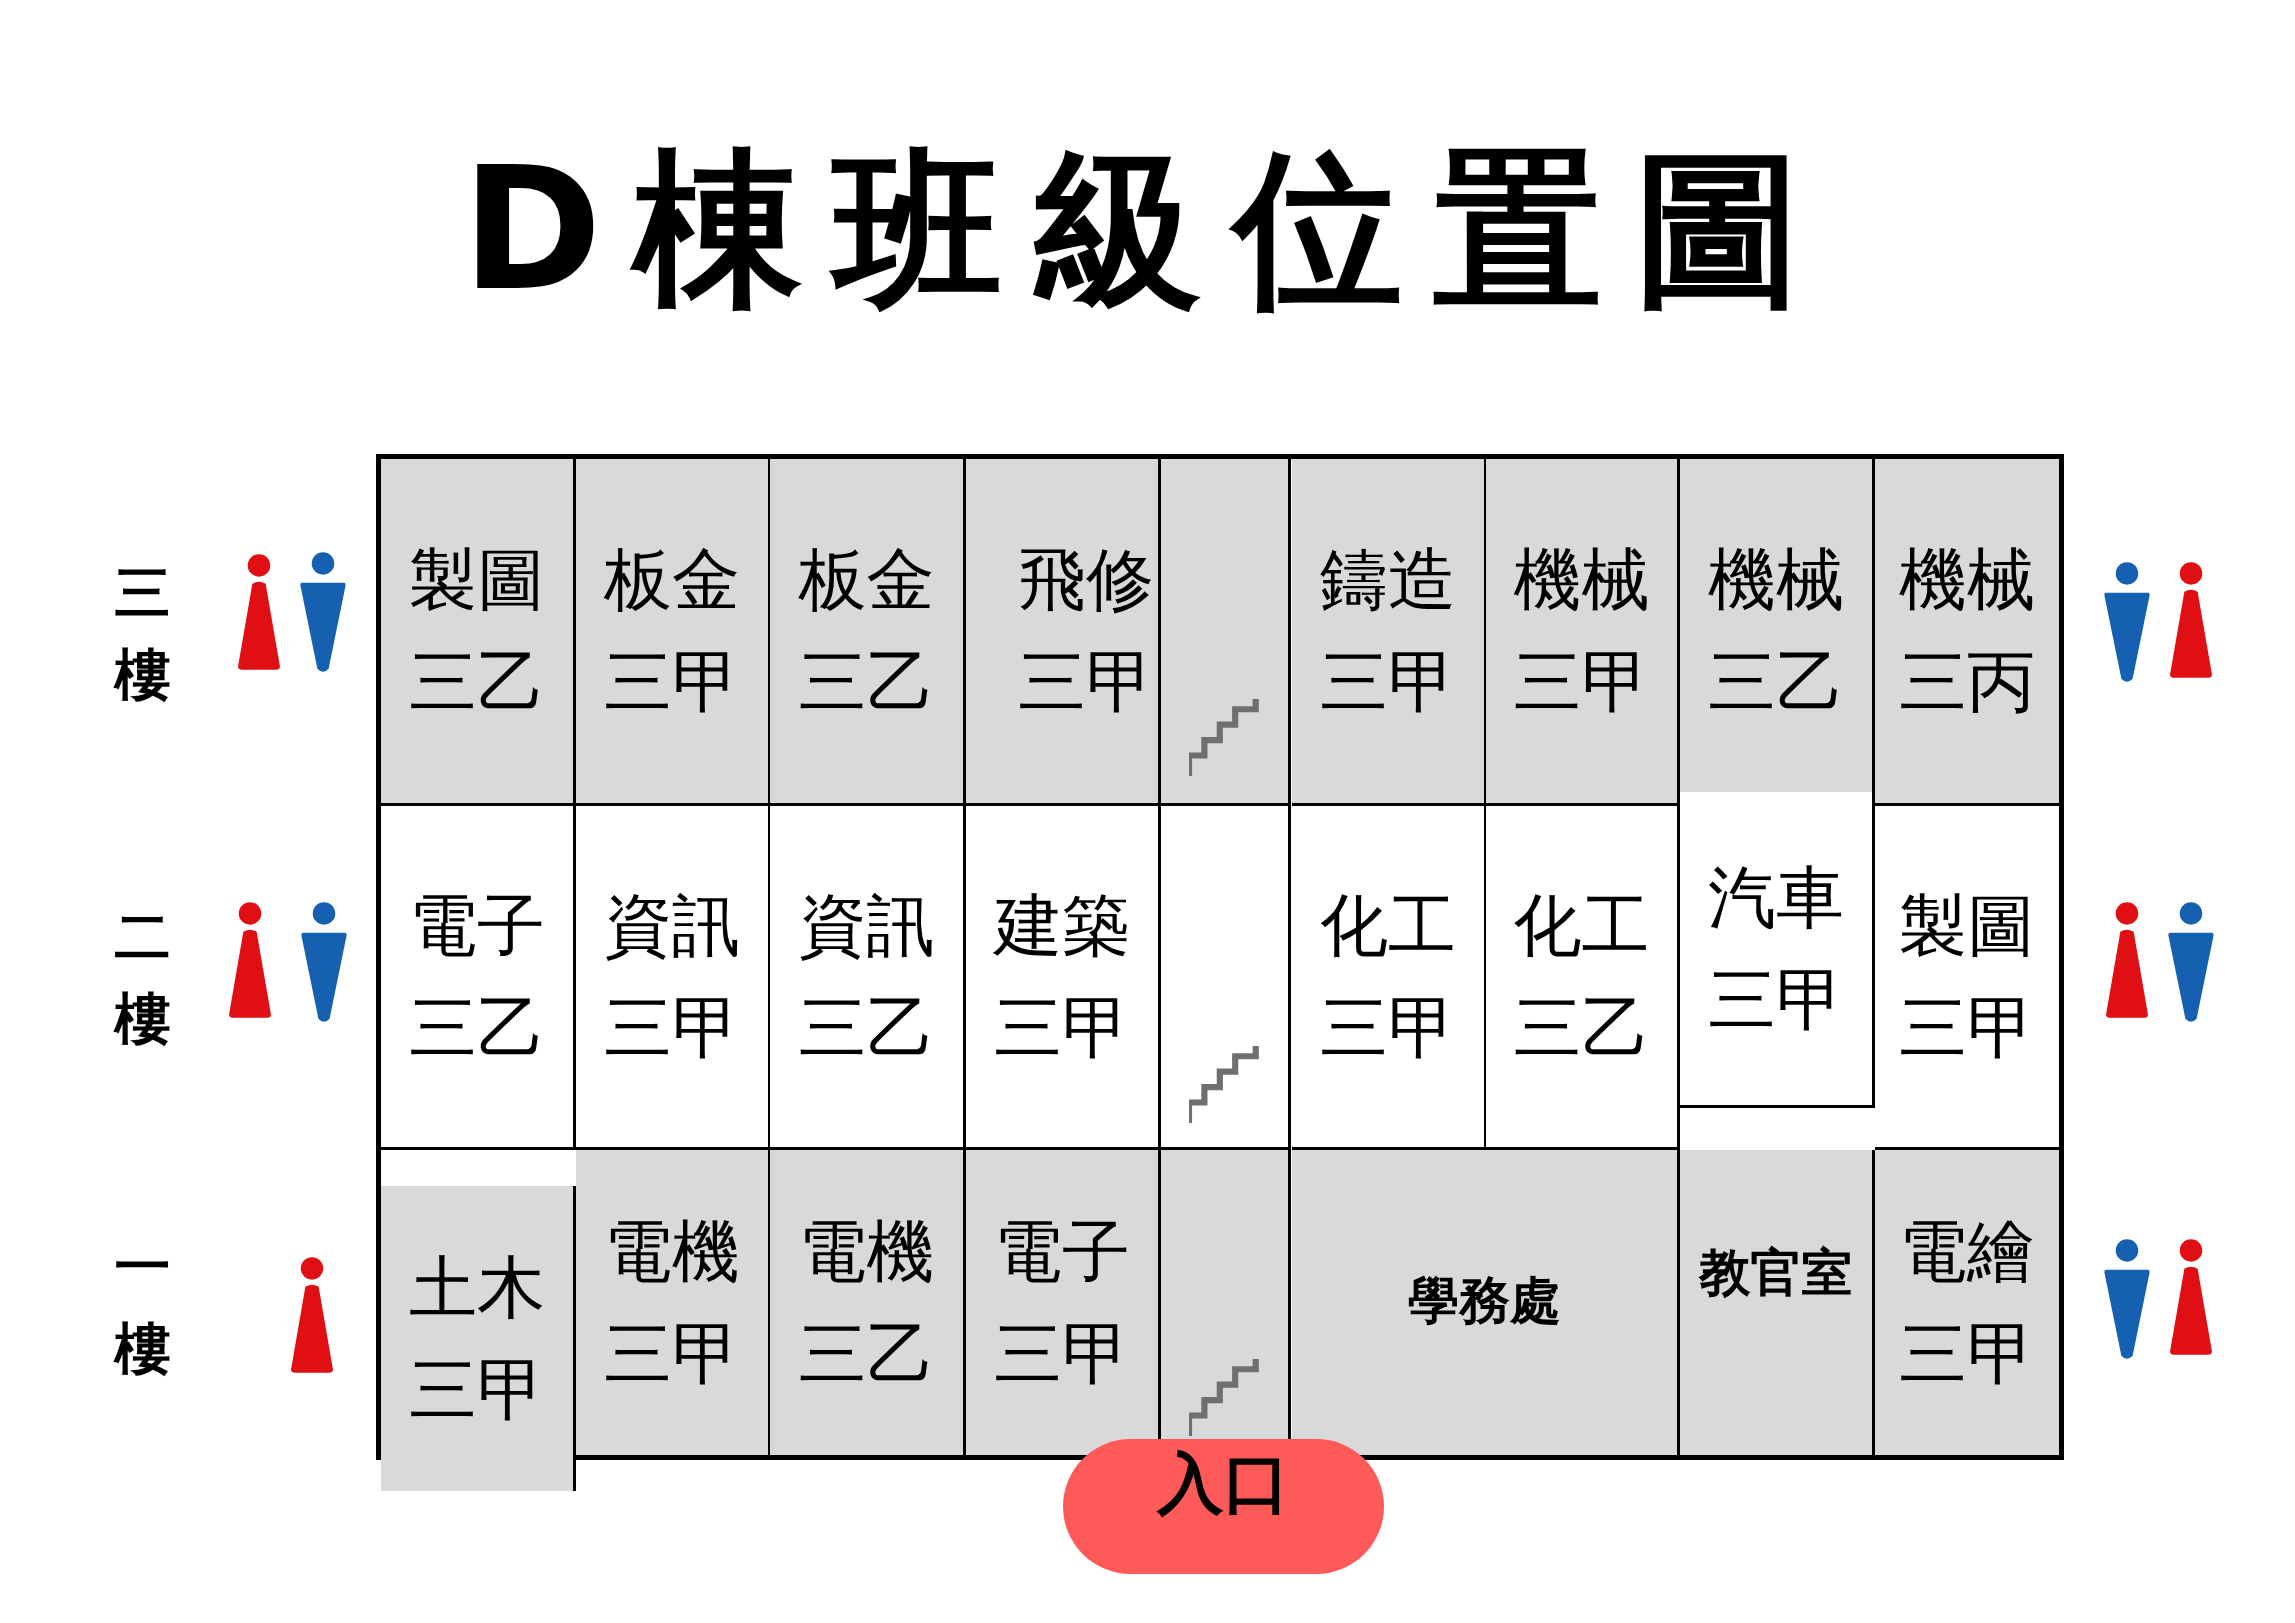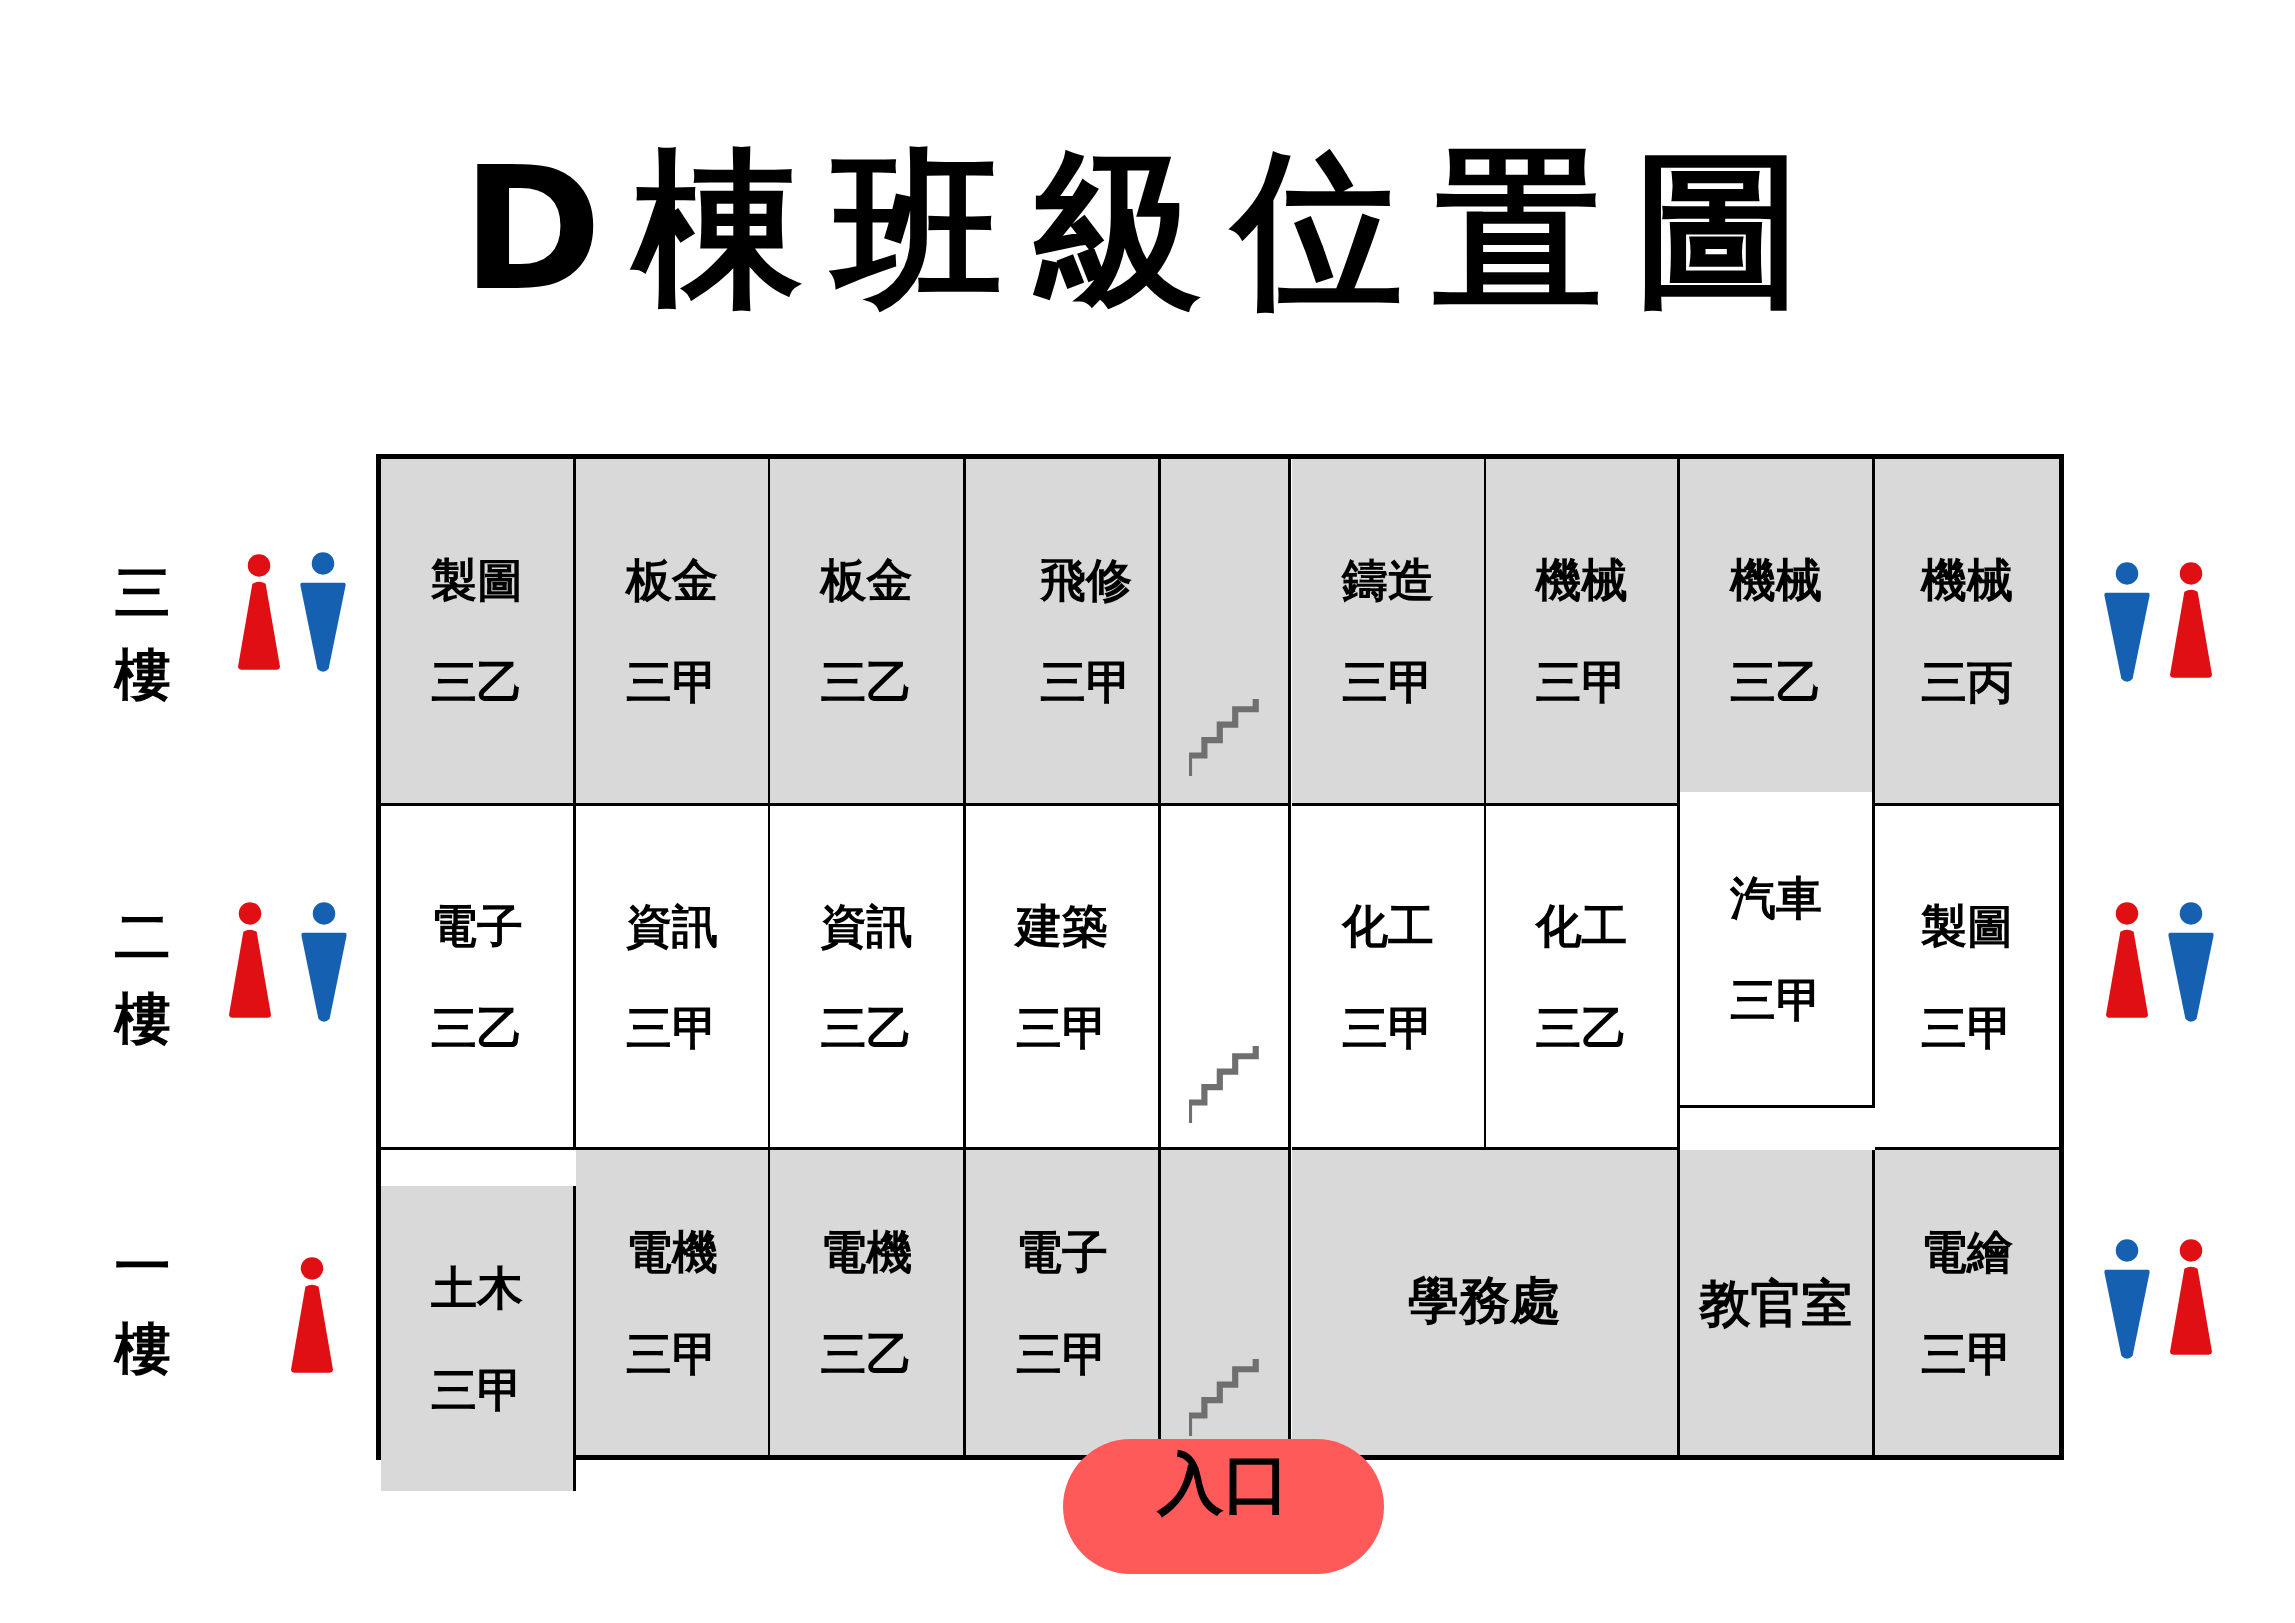--- a/index.html
+++ b/index.html
@@ -2,21 +2,21 @@
 <html style="font-size:8.2px"><head>
 <meta charset="utf-8">
 <style>
   html,body{margin:0;padding:0;background:#fff;}
   body{width:2295px;height:1624px;position:relative;overflow:hidden;font-family:"DejaVu Sans","Liberation Sans",sans-serif;color:#000;}
   .title{position:absolute;left:0;width:2295px;top:138px;height:184px;text-align:center;font-size:169px;font-weight:bold;letter-spacing:31px;line-height:184px;}
   .grid{position:absolute;left:376px;top:454px;width:1688px;height:1006px;border:5.1px solid #000;box-sizing:border-box;}
   .cell{position:absolute;box-sizing:border-box;border-right:3.6px solid #000;border-bottom:3.6px solid #000;display:flex;flex-direction:column;align-items:center;justify-content:center;}
   .cell.gray{background:#d9d9d9;}
   .cell.white{background:#fff;}
-  .cell .l1,.cell .l2{font-size:46px;font-weight:bold;line-height:102px;white-space:nowrap;}
+  .cell .l1,.cell .l2{font-size:68px;font-weight:normal;line-height:102px;white-space:nowrap;}
   .cell .office{font-size:51px;font-weight:bold;white-space:nowrap;margin-top:40px;}
   .stairs{position:absolute;left:28px;width:77px;height:77px;}
   .floor-label{position:absolute;left:112px;width:61px;text-align:center;font-size:56px;font-weight:bold;line-height:82px;}
   .toilet{position:absolute;width:46px;height:123px;}
   .entrance{position:absolute;left:1063px;top:1439px;width:321px;height:135px;border-radius:72px;background:#ff5a5a;display:flex;align-items:flex-start;justify-content:center;font-size:66px;font-weight:bold;}
 </style>
 </head>
 <body>
 
 <div class="title">D棟班級位置圖</div>
@@ -179,21 +179,21 @@
       <div class="l2">三甲</div>
     </div>
   <div class="cell gray" style="left:780px;top:691px;width:130px;height:305px;border-bottom:none;">
     <svg class="stairs" style="top:209px;" viewBox="0 0 150 150">
         <path d="M0 150 V110 H30 V80 H60 V50 H90 V20 H130 V0" fill="none" stroke="#6f6f6f" stroke-width="12"></path>
       </svg>
   </div>
   <div class="cell gray" style="left:911px;top:691px;width:388px;height:305px;border-bottom:none;justify-content:flex-start;padding-top:77px;">
       <div class="office">學務處</div>
     </div>
-  <div class="cell gray" style="left:1299px;top:691px;width:195px;height:305px;border-bottom:none;justify-content:flex-start;padding-top:80px;">
+  <div class="cell gray" style="left:1299px;top:691px;width:195px;height:305px;border-bottom:none;justify-content:flex-start;padding-top:49px;">
       <div class="office">教官室</div>
     </div>
   <div class="cell gray" style="left:1494px;top:691px;width:184px;height:305px;border-right:none;border-bottom:none;">
       <div class="l1">電繪</div>
       <div class="l2">三甲</div>
     </div>
 </div>
 
 <div class="entrance">
   <span>入口</span>

